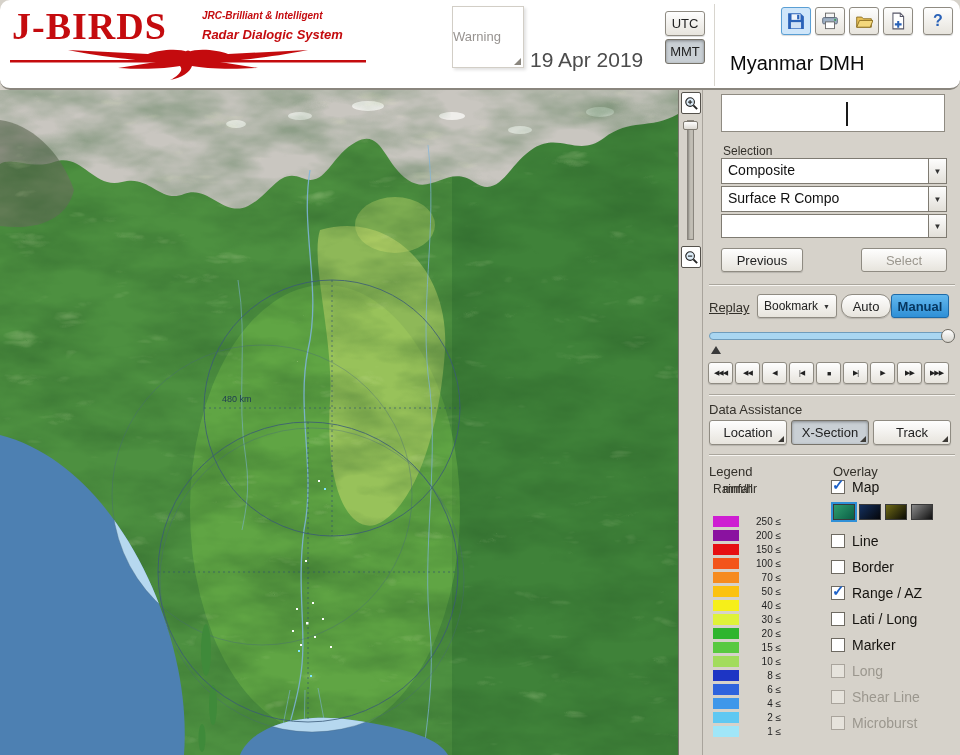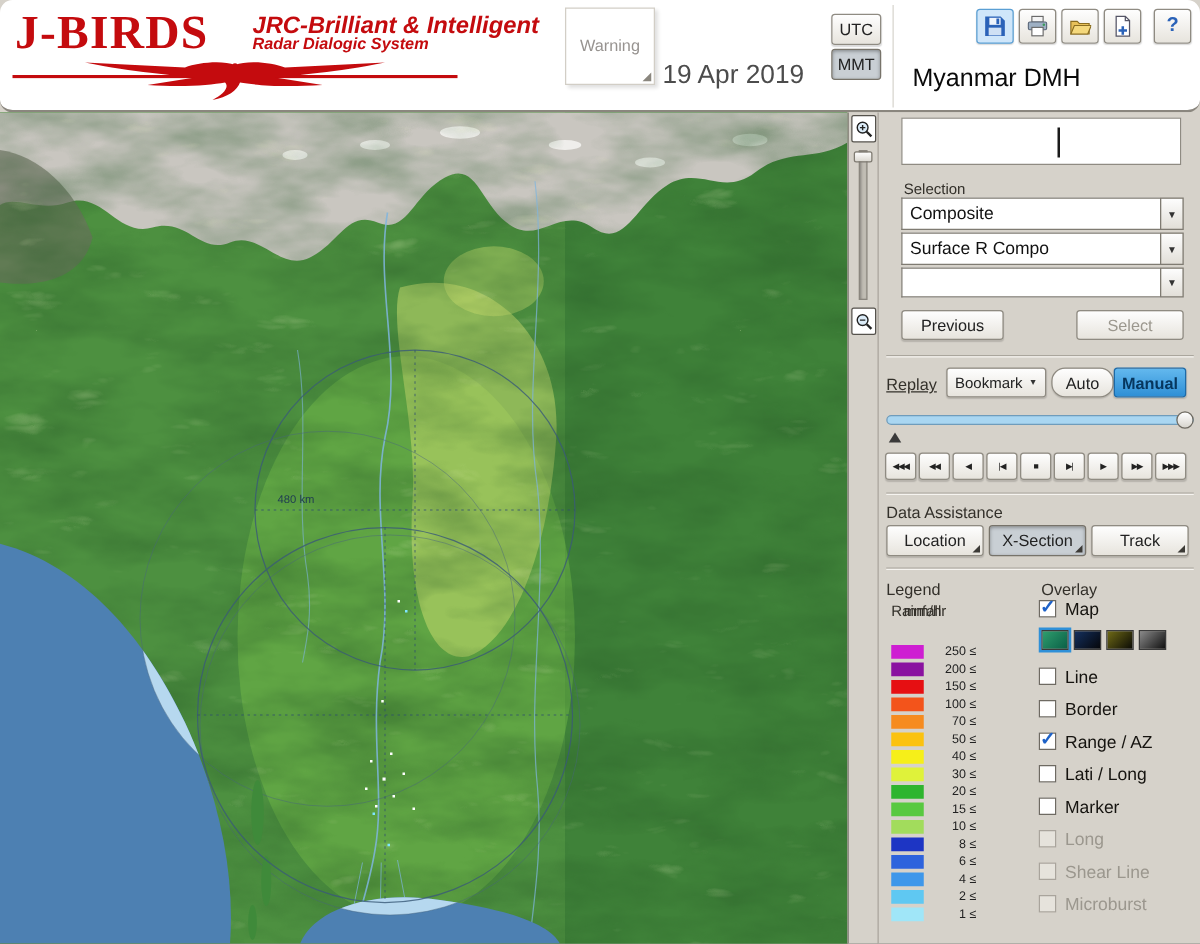--- a/index.html
+++ b/index.html
@@ -3,25 +3,25 @@
 <meta charset="utf-8">
 <style>
   * { margin:0; padding:0; box-sizing:border-box; }
   html,body { background:#444; }
   body { font-family:"Liberation Sans", sans-serif; }
   .app { position:relative; width:960px; height:755px; background:#d6d2ca; overflow:hidden; }
 
   
   .header { position:absolute; left:0; top:0; width:960px; height:90px; background:#fff; border-bottom:2px solid #8a867e;border-radius:10px; }
   .logo-title { position:absolute; left:12px; top:4px; font-family:"Liberation Serif", serif; font-weight:bold; font-size:38px; color:#c40b0e; letter-spacing:1px; }
-  .logo-sub1 { position:absolute; left:202px; top:10px; font-size:19px; font-weight:bold; font-style:italic; color:#c40b0e; white-space:nowrap; }
+  .logo-sub1 { position:absolute; left:202px; top:10px; font-size:10px; font-weight:bold; font-style:italic; color:#c40b0e; white-space:nowrap; }
   .logo-sub2 { position:absolute; left:202px; top:27px; font-size:13px; font-weight:bold; font-style:italic; color:#c40b0e; white-space:nowrap; }
   .logo-eagle { position:absolute; left:8px; top:48px; width:360px; height:34px; }
   .warning-box { position:absolute; left:452px; top:6px; width:72px; height:62px; background:#fff; border:1px solid #d2cec6; box-shadow:2px 2px 3px rgba(0,0,0,.12); }
-  .warning-box .wlabel { position:absolute; left:0; top:22px; width:100%; text-align:center; font-size:13px; color:#979390; }
+  .warning-box .wlabel { position:absolute; left:0; top:22px; width:100%; text-align:left; font-size:13px; color:#979390; }
   .warning-box::after { content:""; position:absolute; right:2px; bottom:2px; border-style:solid; border-width:0 0 7px 7px; border-color:transparent transparent #8a867e transparent; }
   .clock-time { position:absolute; left:530px; top:0px; font-size:38px; color:#4c4c4c; letter-spacing:1px; }
   .clock-date { position:absolute; left:530px; top:48px; font-size:21px; color:#4c4c4c; }
   .tz-btn { position:absolute; left:665px; width:40px; height:25px; font-size:12px; }
   .hdr-vline { position:absolute; left:714px; top:4px; height:82px; width:1px; background:#d8d5ce; }
   .station-name { position:absolute; left:730px; top:52px; font-size:20px; color:#0a0a0a; }
   .tool-icon-btn { position:absolute; top:7px; width:30px; height:28px; }
   .tool-icon-btn svg { width:18px; height:18px; }
   .help-glyph { font-size:16px; font-weight:bold; color:#2a62b8; }
 

